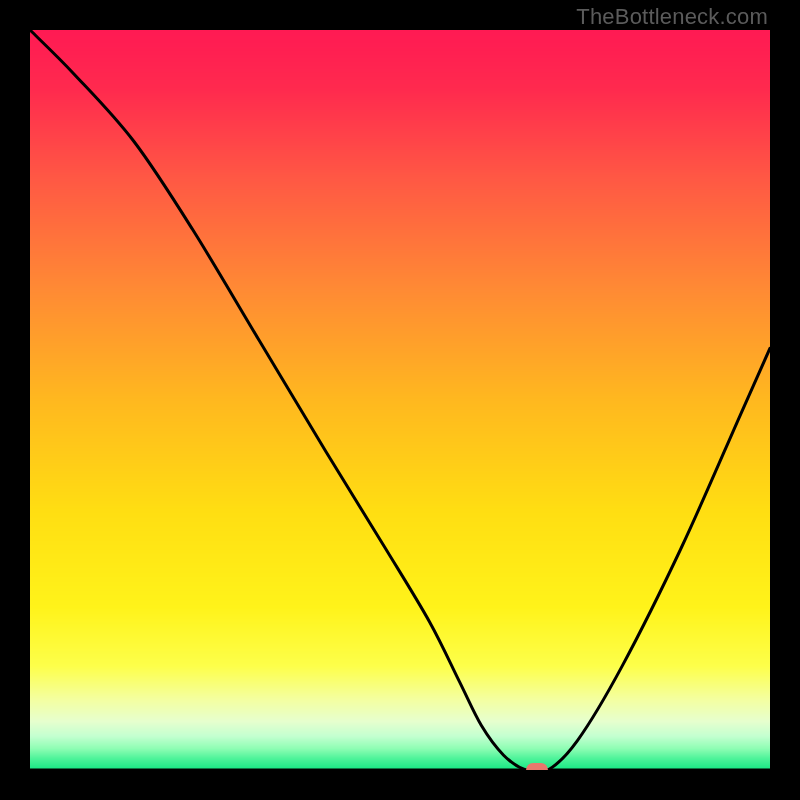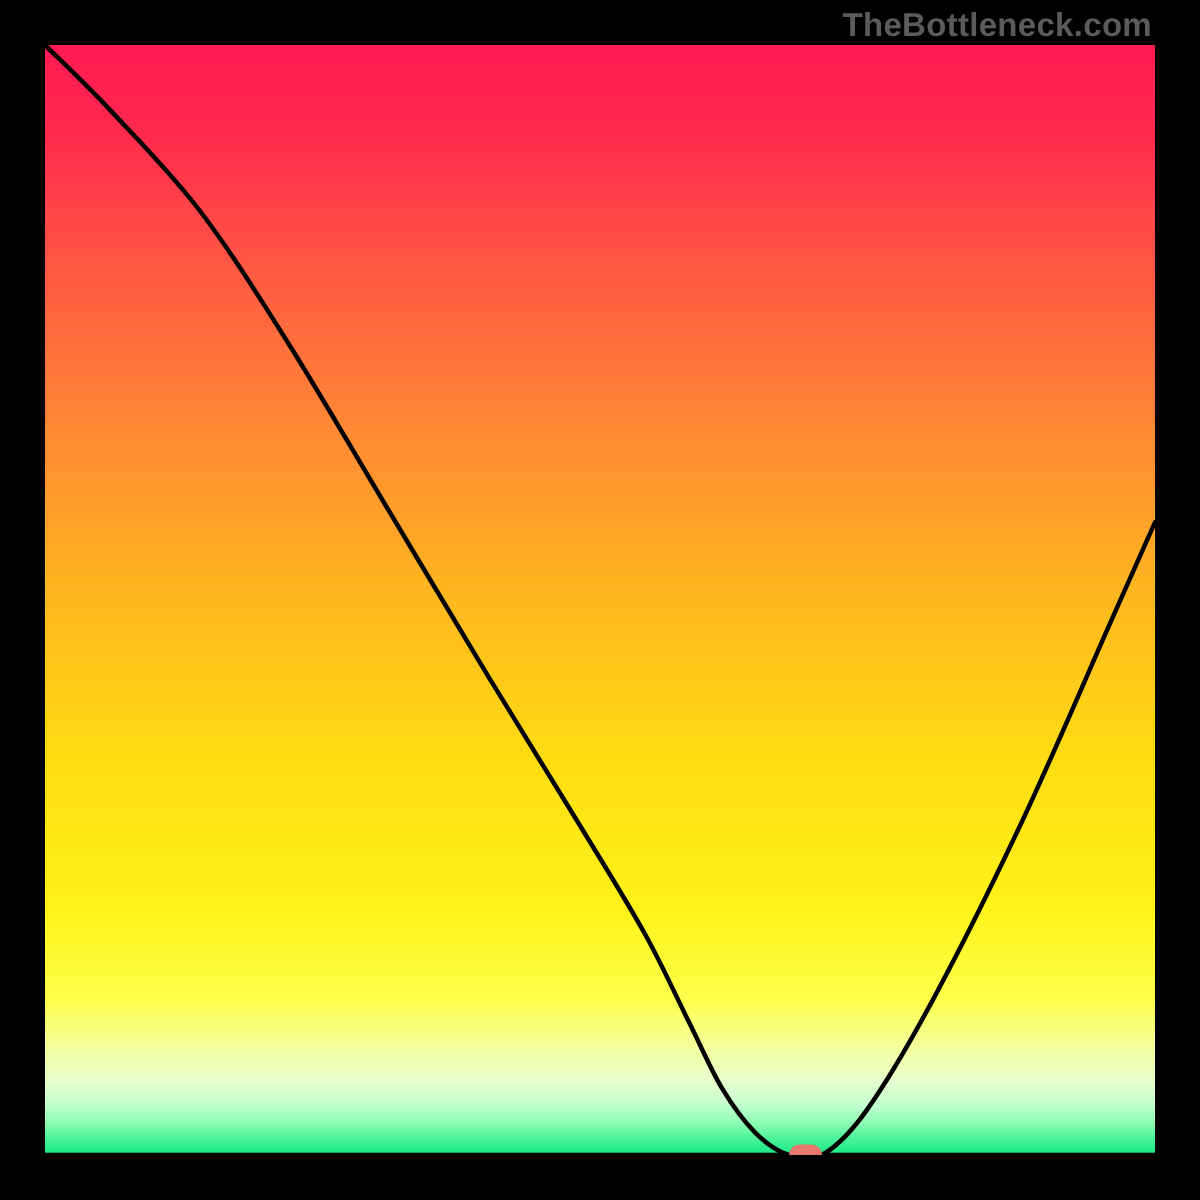--- a/index.html
+++ b/index.html
@@ -27,21 +27,21 @@
   .gradient {
     position: absolute;
     inset: 0;
   }
   .watermark {
     position: absolute;
     top: 4px;
     right: 32px;
     font-family: Arial, Helvetica, sans-serif;
     font-size: 22px;
-    font-weight: 700;
+    font-weight: 400;
     color: #5b5b5b;
     letter-spacing: 0.2px;
   }
   svg.curve {
     position: absolute;
     inset: 0;
   }
   .marker {
     position: absolute;
     width: 22px;

